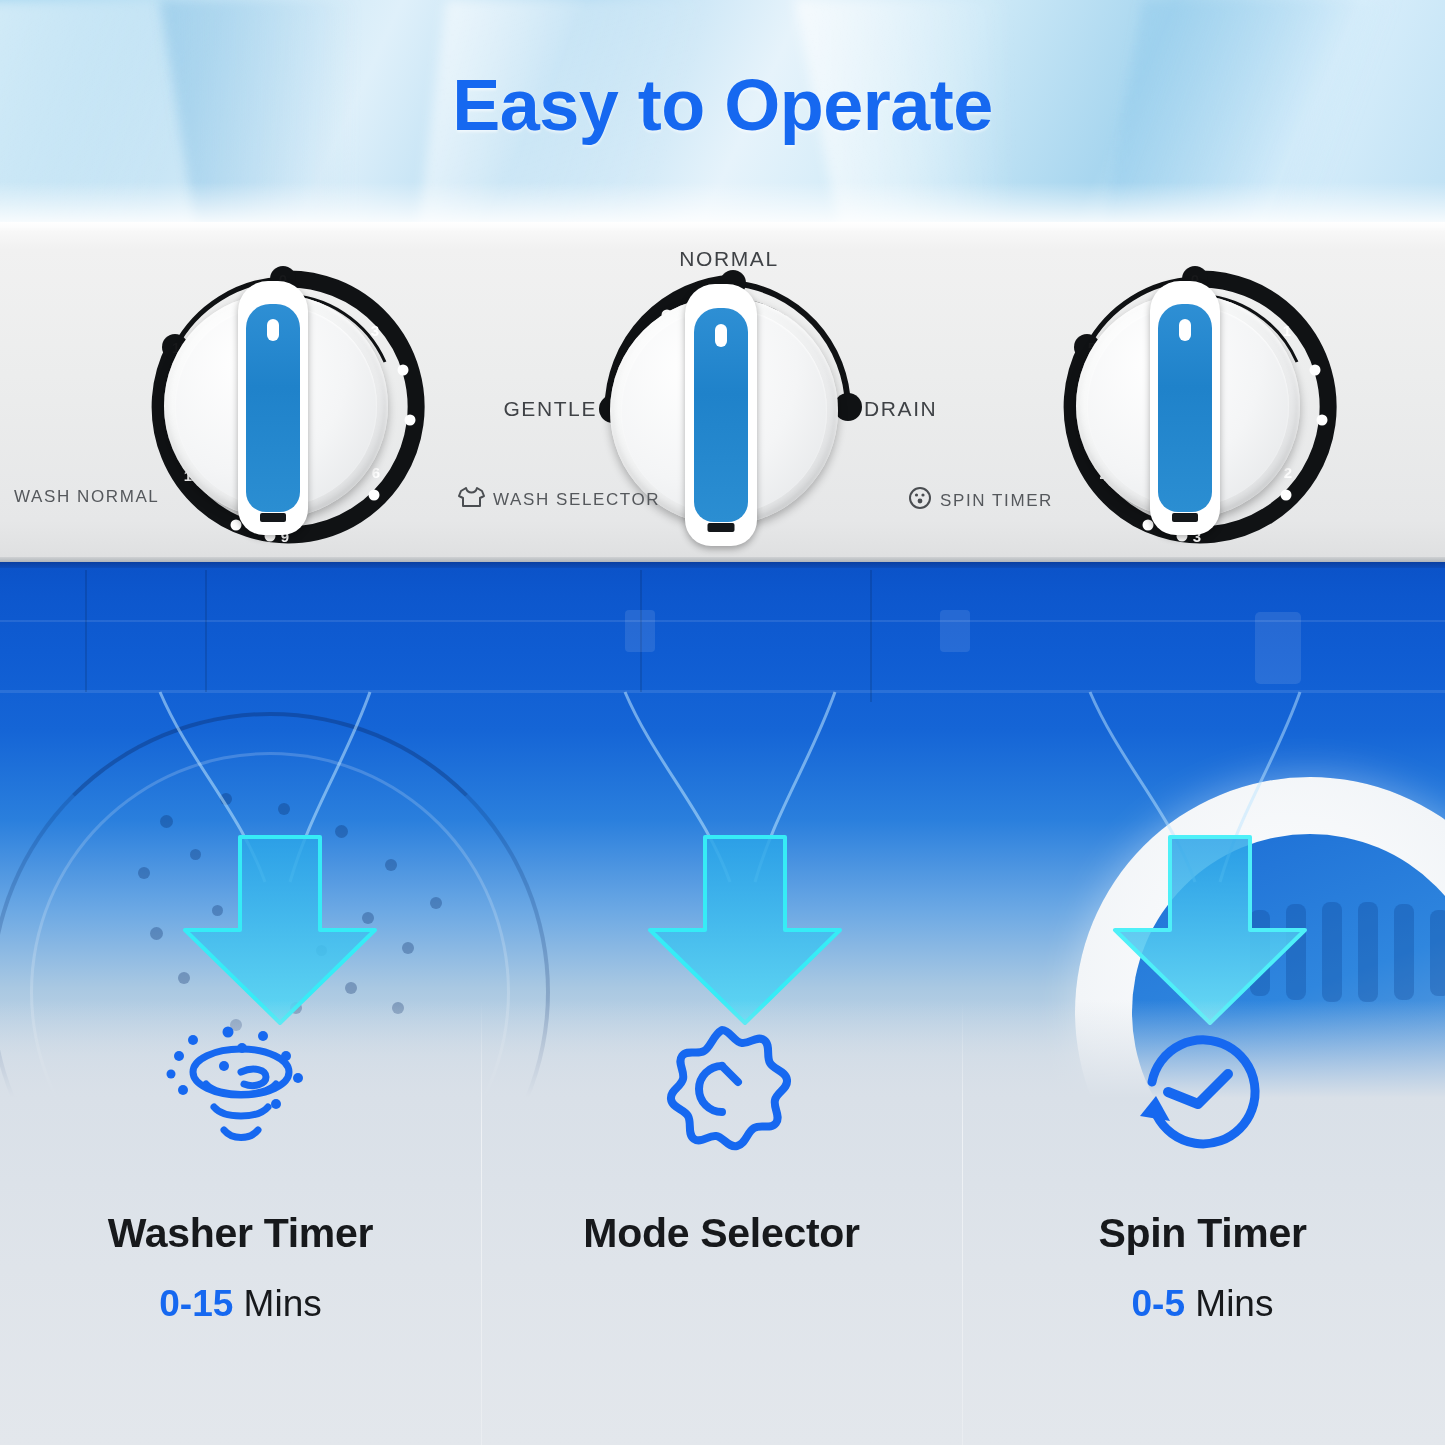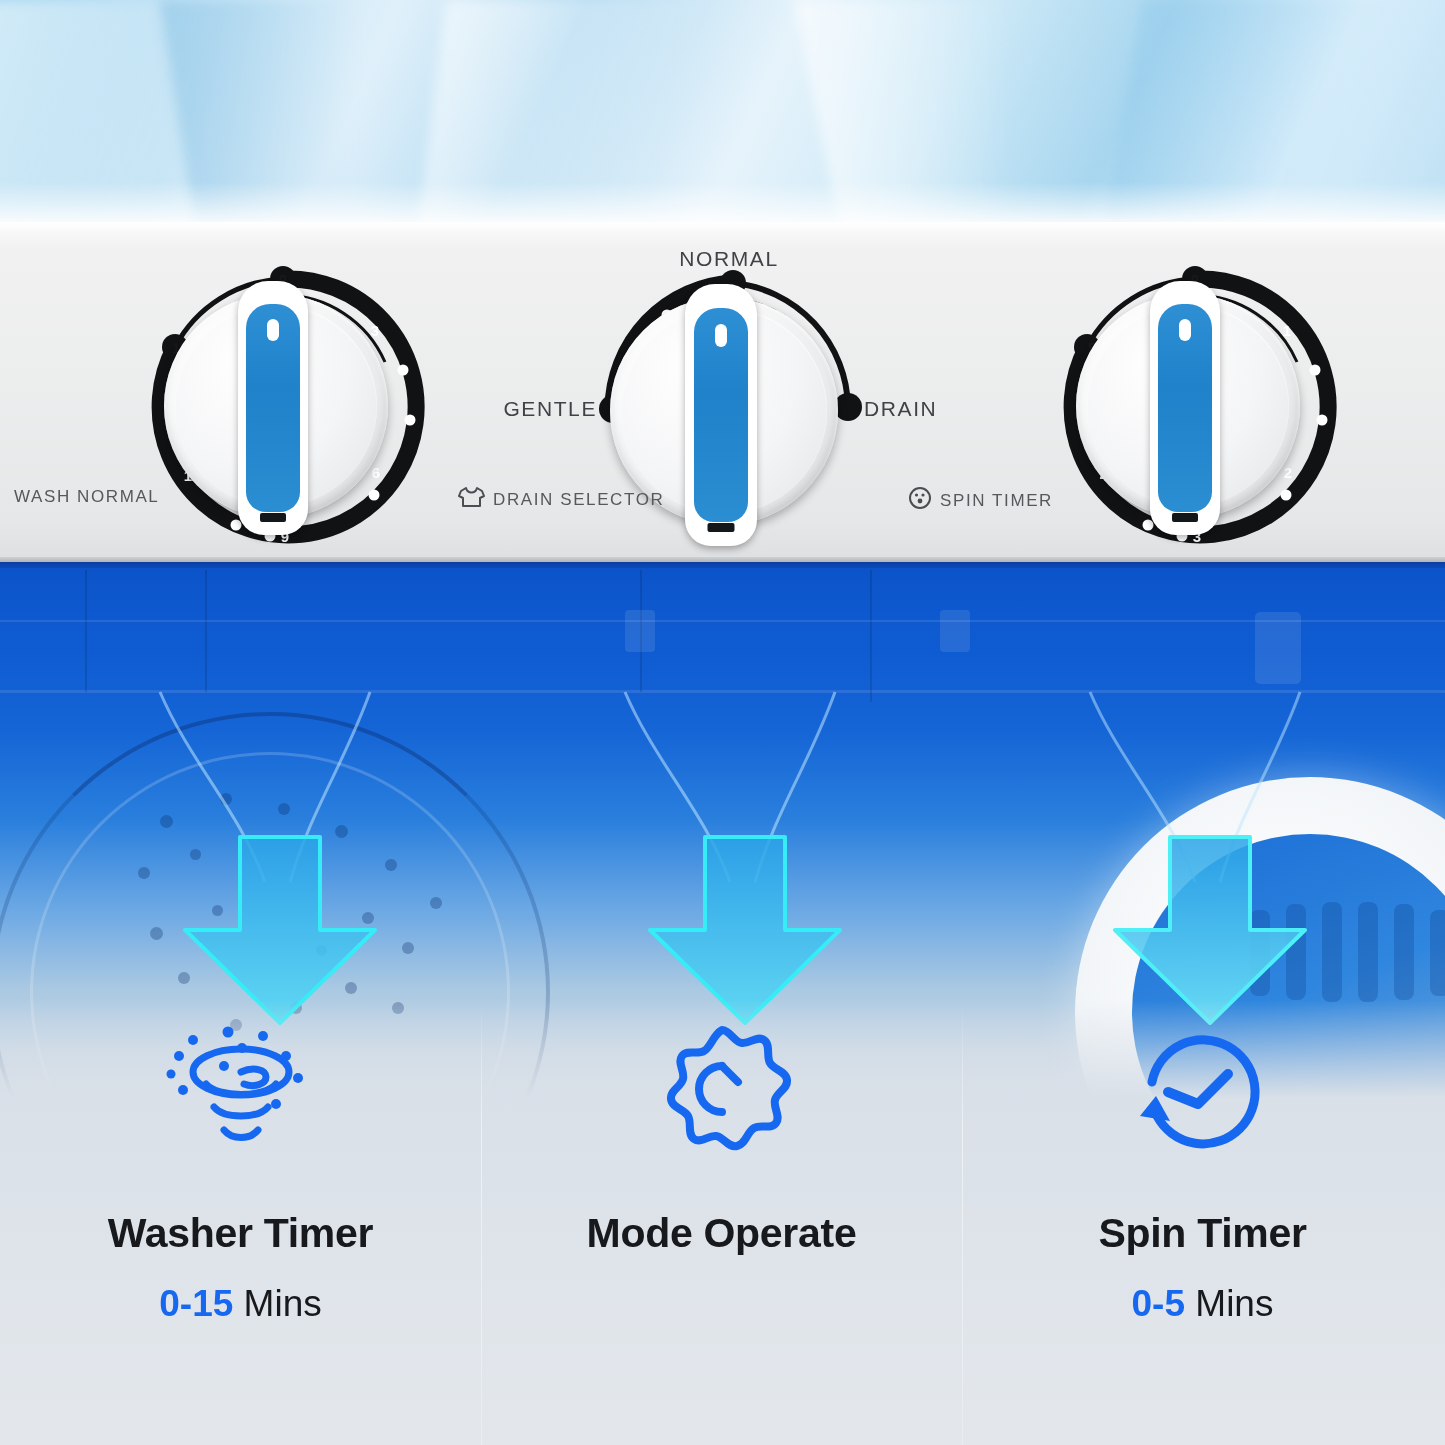--- a/index.html
+++ b/index.html
@@ -190,20 +190,21 @@
 </head>
 <body>
 
 <div class="hero">
   <div class="hero-fold f1"></div>
   <div class="hero-fold f2"></div>
   <div class="hero-fold f3"></div>
   <div class="hero-fold f4"></div>
   <div class="hero-fold f5"></div>
   <div class="hero-bottom-glow"></div>
+  <div class="hero-title">Easy to Operate</div>
 </div>
 
 <div class="panel">
 
   <div class="knob-unit" style="left:118px; top:35px; width:330px; height:300px;">
     <div class="scale" style="left:0; top:0; width:330px; height:300px;">
       <svg width="330" height="300" viewBox="0 0 330 300">
 
         <path d="M 165 22 A 128 128 0 1 1 57 90" fill="none" stroke="#101214" stroke-width="17" stroke-linecap="round"></path>
 
@@ -269,21 +270,21 @@
       <div class="grip-foot" style="bottom:14px; width:27px; height:9px;"></div>
     </div>
   </div>
   <div class="panel-label" style="left:458px; top:264px;">
     <span>
       <svg width="27" height="22" viewBox="0 0 27 22">
         <path d="M8 2 L3 5 L1 10 L5 12 L5 20 L22 20 L22 12 L26 10 L24 5 L19 2
                  C18 5.5 15.5 6.5 13.5 6.5 C11.5 6.5 9 5.5 8 2 Z" fill="none" stroke="#4a4d51" stroke-width="2" stroke-linejoin="round"></path>
       </svg>
     </span>
-    <span>DRAIN SELECTOR</span>
+    <span>WASH SELECTOR</span>
   </div>
 
   <div class="knob-unit" style="left:1030px; top:35px; width:330px; height:300px;">
     <div class="scale" style="left:0; top:0; width:330px; height:300px;">
       <svg width="330" height="300" viewBox="0 0 330 300">
         <path d="M 165 22 A 128 128 0 1 1 57 90" fill="none" stroke="#101214" stroke-width="17" stroke-linecap="round"></path>
         <path d="M 165 22 A 128 128 0 0 0 57 90" fill="none" stroke="#101214" stroke-width="5" stroke-linecap="round"></path>
         <path d="M 165 38 A 112 112 0 0 1 267 105" fill="none" stroke="#101214" stroke-width="3"></path>
         <path d="M 165 38 A 112 112 0 0 0 71 98" fill="none" stroke="#101214" stroke-width="3"></path>
         <circle cx="165" cy="22" r="13" fill="#101214"></circle>
@@ -469,21 +470,21 @@
                C136 67 125 70 123 78 C121 86 129 94 124 101
                C119 108 109 102 102 106 C95 110 94 122 85 124
                C76 126 72 115 64 114 C56 113 49 122 42 117
                C35 112 40 101 36 94 C32 87 20 86 19 77
                C18 68 29 65 31 57 C33 49 25 41 30 34
                C35 27 45 33 52 29 C59 25 61 13 70 8 Z" fill="none" stroke="#1668f0" stroke-width="8" stroke-linejoin="round"></path>
       <path d="M70 44 A 23 23 0 1 0 70 90 L 70 90" fill="none" stroke="#1668f0" stroke-width="8" stroke-linecap="round"></path>
       <path d="M70 44 L 86 60" fill="none" stroke="#1668f0" stroke-width="8" stroke-linecap="round"></path>
     </svg>
   </div>
-  <div class="feat-title">Mode Operate</div>
+  <div class="feat-title">Mode Selector</div>
 </div>
 
 <div class="feat-col" style="left:962px; top:1000px;">
   <div class="feat-icon">
     <svg width="145" height="145" viewBox="0 0 145 145">
       <path d="M 22 62 A 52 52 0 1 1 27 96" fill="none" stroke="#1668f0" stroke-width="9" stroke-linecap="round"></path>
       <path d="M 26 76 L 10 96 L 40 101 Z" fill="#1668f0"></path>
       <path d="M 38 72 L 68 84 L 98 54" fill="none" stroke="#1668f0" stroke-width="10" stroke-linecap="round" stroke-linejoin="round"></path>
     </svg>
   </div>

